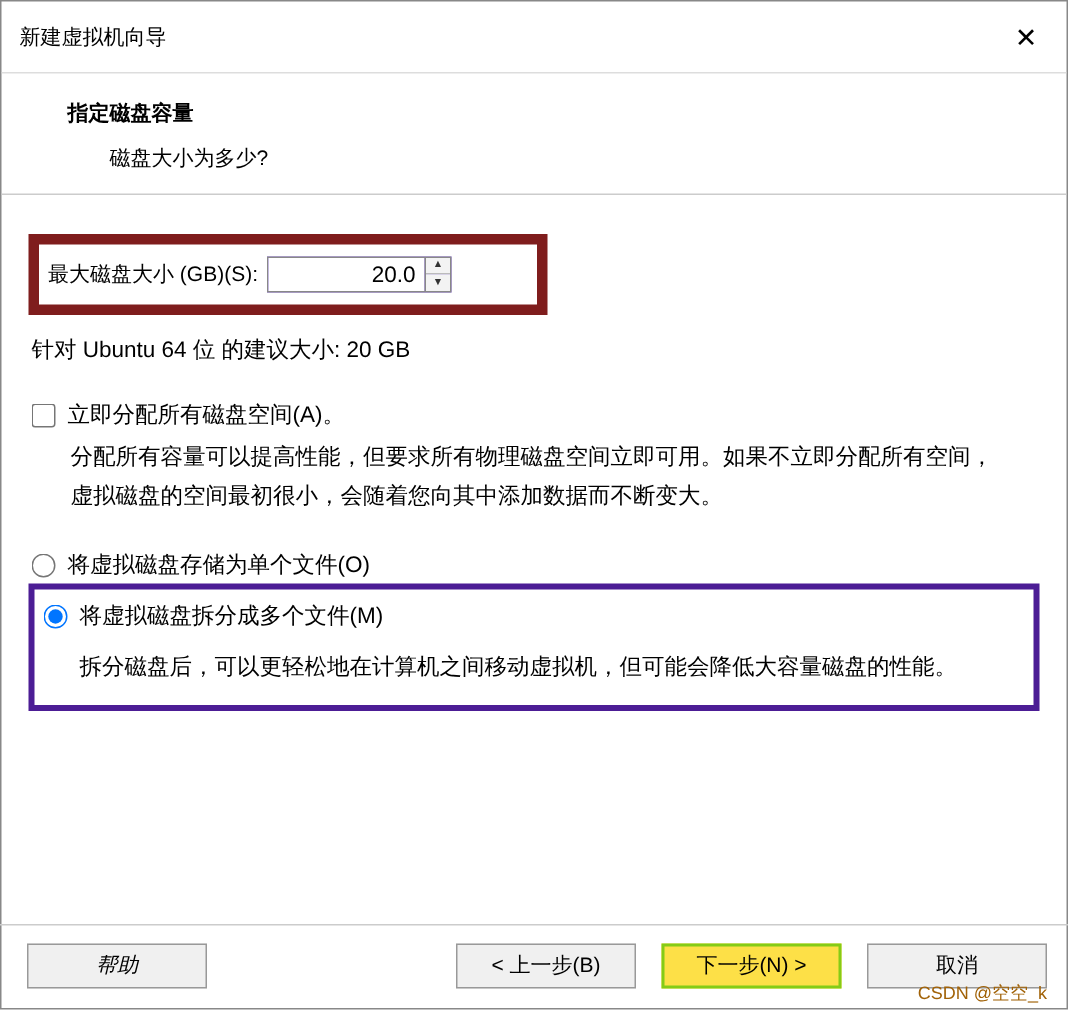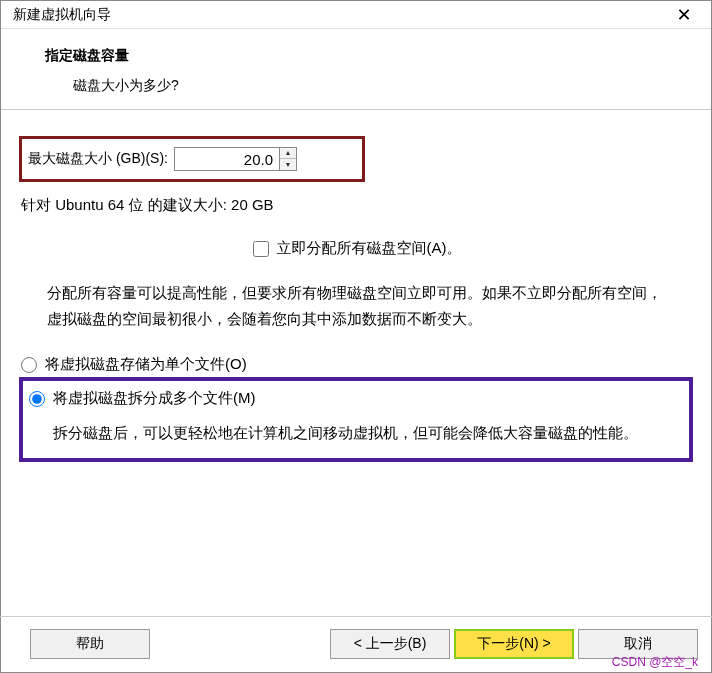--- a/index.html
+++ b/index.html
@@ -13,21 +13,21 @@
       background: #ffffff;
       width: 712px;
       height: 673px;
       overflow: hidden;
       border: 1px solid #888;
     }
     .titlebar {
       display: flex;
       justify-content: space-between;
       align-items: center;
-      height: 28px;
+      height: 48px;
       padding: 4px 12px;
       border-bottom: 1px solid #ddd;
     }
     .close-btn {
       font-size: 18px;
       cursor: pointer;
       width: 30px;
       text-align: center;
       font-family: Arial, sans-serif;
     }
@@ -42,21 +42,21 @@
       padding-left: 14px;
     }
     .header-subtitle {
       font-size: 14px;
       padding-left: 42px;
     }
     .content {
       padding: 26px 18px 10px 18px;
     }
     .size-row {
-      border: 3px solid #7f1d1d;
+      border: 7px solid #7f1d1d;
       padding: 8px 6px;
       display: flex;
       align-items: center;
       width: 346px;
       margin-bottom: 14px;
     }
     .size-label {
       margin-right: 6px;
     }
     .spinner-wrap {
@@ -92,23 +92,22 @@
     .spin-btn:last-child {
       border-bottom: none;
     }
     .hint-text {
       margin: 0 0 24px 2px;
       font-size: 15px;
     }
     .check-row {
       display: flex;
       align-items: center;
-      margin-bottom: 16px;
+      margin-bottom: 0;
       padding-left: 2px;
-      justify-content: center;
     }
     .check-row input[type="checkbox"] {
       width: 16px;
       height: 16px;
       margin-right: 8px;
     }
     .desc-text {
       padding: 6px 18px 24px 28px;
       line-height: 1.7;
       font-size: 15px;
@@ -150,37 +149,38 @@
       align-items: center;
     }
     .btn {
       height: 30px;
       min-width: 120px;
       padding: 0 16px;
       background: #f0f0f0;
       border: 1px solid #999;
       font-size: 14px;
       cursor: pointer;
+      margin-left: 17px;
+    }
+    .btn:first-child {
       margin-left: 4px;
-    }
-    .btn:first-child {
-      margin-left: 16px;
+      font-style: italic;
     }
     .btn.primary {
       border: 2px solid #84cc16;
       background: #fde047;
     }
     .footer-spacer {
       flex: 1;
     }
     .watermark {
       position: absolute;
       right: 14px;
       bottom: 2px;
-      color: #a21caf;
+      color: #a16207;
       font-size: 12px;
     }
   </style>
 </head>
 <body>
 
 <div class="titlebar">
   <span>新建虚拟机向导</span>
   <span class="close-btn">✕</span>
 </div>

